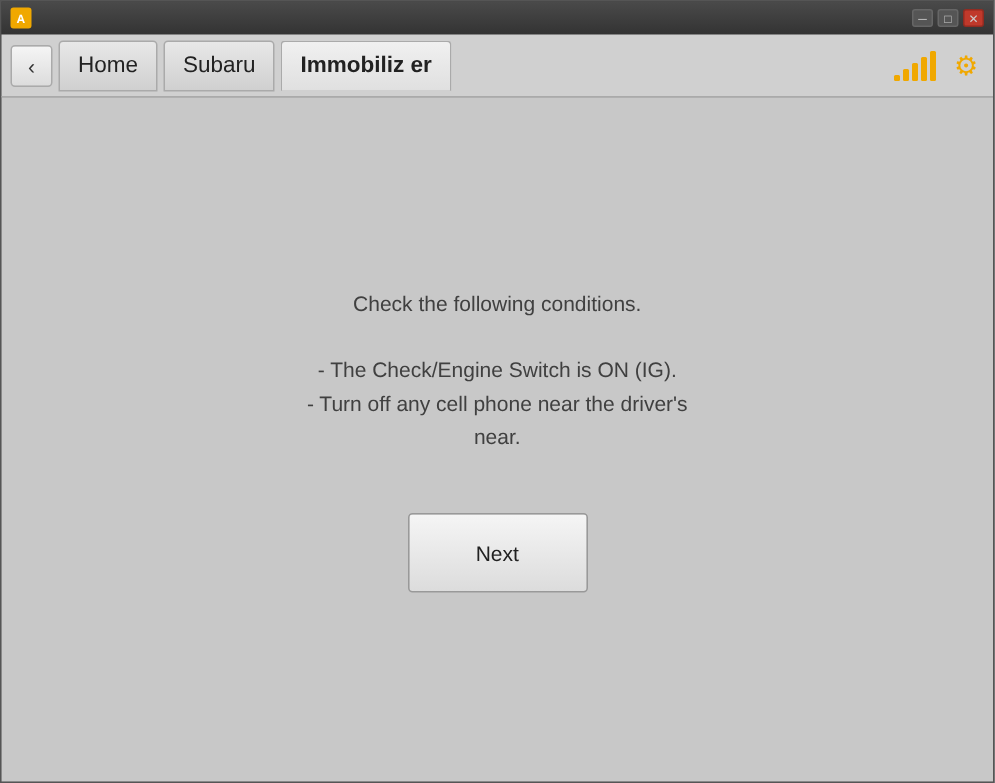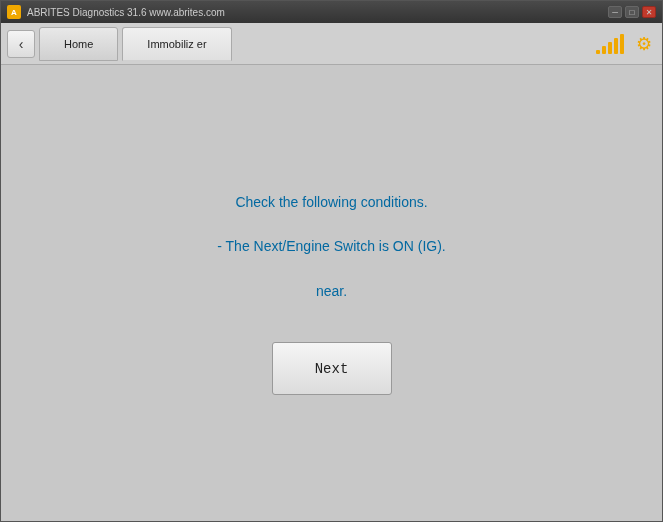--- a/index.html
+++ b/index.html
@@ -113,38 +113,38 @@
       cursor: pointer;
       display: flex;
       align-items: center;
       justify-content: center;
       font-size: 14px;
       color: #333;
     }
 
     .tab {
       height: 34px;
-      padding: 0 24px;
+      padding: 0 12px;
       background: linear-gradient(to bottom, #e8e8e8, #d0d0d0);
       border: 1px solid #aaa;
       border-radius: 3px 3px 0 0;
       cursor: pointer;
       display: flex;
       align-items: center;
       justify-content: center;
-      font-size: 11px;
+      font-size: 15px;
       color: #222;
       min-width: 55px;
       text-align: center;
     }
 
     .tab.active {
       background: linear-gradient(to bottom, #f0f0f0, #e0e0e0);
       border-bottom: 1px solid #d0d0d0;
-      font-weight: normal;
+      font-weight: bold;
     }
 
     .toolbar-right {
       display: flex;
       align-items: center;
       gap: 8px;
     }
 
     .signal-icon {
       display: flex;
@@ -180,68 +180,69 @@
       padding: 20px;
     }
 
     .message-area {
       text-align: center;
       margin-bottom: 40px;
     }
 
     .message-text {
       font-size: 14px;
-      color: #0369a1;
+      color: #404040;
       line-height: 1.6;
     }
 
     .next-button {
       width: 120px;
       height: 53px;
       background: linear-gradient(to bottom, #f5f5f5, #dcdcdc);
       border: 1px solid #999;
       border-radius: 3px;
       cursor: pointer;
       font-size: 14px;
       color: #222;
       display: flex;
       align-items: center;
       justify-content: center;
-      font-family: Liberation Mono, monospace;
     }
   </style>
 </head>
 <body>
 
 <div class="window">
 
   <div class="title-bar">
     <div class="title-bar-left">
       <div class="title-bar-icon">
         <svg width="10" height="10" viewBox="0 0 10 10">
           <rect width="10" height="10" fill="#f0a800"></rect>
           <text x="2" y="8" font-size="8" fill="white" font-weight="bold">A</text>
         </svg>
       </div>
-      <span class="title-bar-text">ABRITES Diagnostics 31.6  www.abrites.com</span>
     </div>
     <div class="title-bar-controls">
       <div class="title-btn minimize">─</div>
       <div class="title-btn maximize">□</div>
       <div class="title-btn close">✕</div>
     </div>
   </div>
 
   <div class="toolbar">
     <div class="toolbar-left">
       <div class="nav-back-btn">
         <span>‹</span>
       </div>
       <div class="tab">
         <span>Home</span>
+      </div>
+      <div class="tab">
+        <span>Subaru</span>
       </div>
       <div class="tab active">
         <span>Immobiliz er</span>
       </div>
     </div>
     <div class="toolbar-right">
       <div class="signal-icon">
         <div class="signal-bar" style="height: 4px;"></div>
         <div class="signal-bar" style="height: 8px;"></div>
         <div class="signal-bar" style="height: 12px;"></div>
@@ -250,22 +251,22 @@
       </div>
       <div class="gear-icon">⚙</div>
     </div>
   </div>
 
   <div class="main-content">
     <div class="message-area">
       <div class="message-text">
         <span>Check the following conditions.</span><br>
         <br>
-        <span>- The Next/Engine Switch is ON (IG).</span><br>
-        <br>
+        <span>- The Check/Engine Switch is ON (IG).</span><br>
+        <span>- Turn off any cell phone near the driver's</span><br>
         <span>near.</span>
       </div>
     </div>
     <button class="next-button">
       <span>Next</span>
     </button>
   </div>
 
 </div>
 

